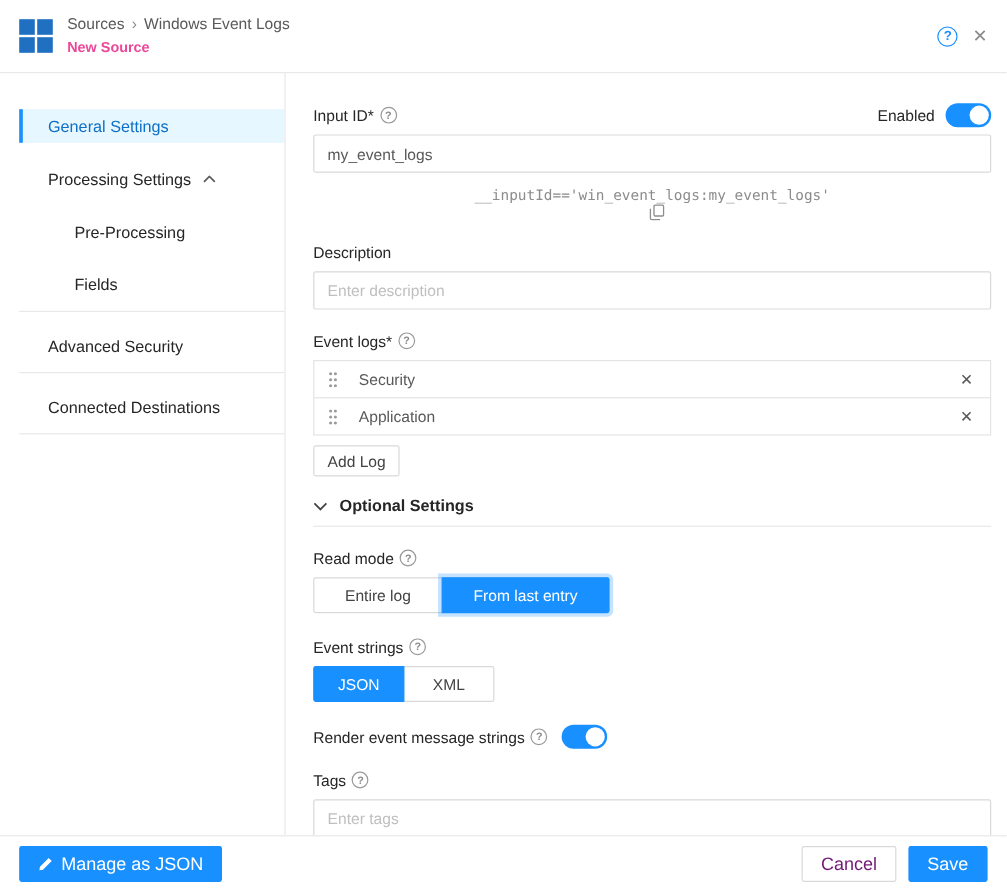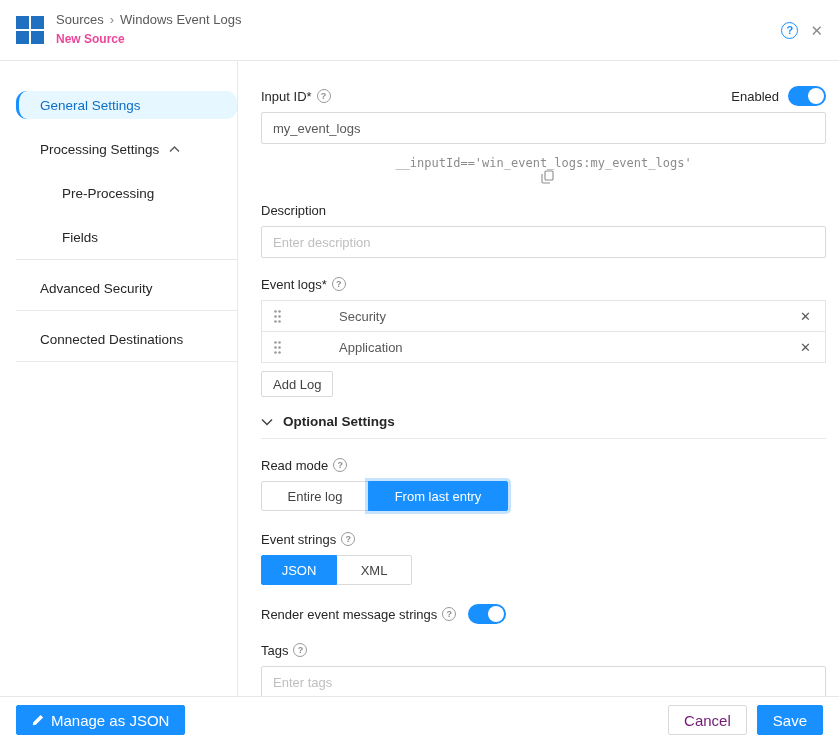--- a/index.html
+++ b/index.html
@@ -42,21 +42,21 @@
 
   
   .middle { flex: 1; display: flex; min-height: 0; }
 
   
   .sidebar { width: 238px; flex: 0 0 238px; border-right: 1px solid #e8e8e8; padding: 30px 0 0 16px; }
   .nav-item {
     height: 28px; margin-bottom: 16px;
     display: flex; align-items: center;
     padding-left: 21px; font-size: 13.5px; color: #262626;
-    cursor: pointer; border-left: 3px solid transparent; border-radius: 11px;
+    cursor: pointer; border-left: 3px solid transparent;
   }
   .nav-item.active {
     background: #e6f7ff; border-left: 3px solid #1890ff; color: #0d6fc7;
   }
   .nav-item.indent { padding-left: 43px; }
   .nav-item .nav-chevron { margin-left: 10px; display: inline-flex; }
   .side-divider { border: 0; border-top: 1px solid #e8e8e8; margin: -8px 0 14px 0; }
 
   
   .content { flex: 1; padding: 27px 13px 0 23px; min-width: 0; }
@@ -88,21 +88,21 @@
   }
   .enabled-wrap { display: flex; align-items: center; gap: 9px; }
 
   
   .log-row {
     display: flex; align-items: center; height: 32px;
     border: 1px solid #e4e4e4; background: #fff; margin-bottom: -1px;
     padding: 0 10px;
   }
   .drag-handle { display: inline-flex; margin-right: 16px; cursor: grab; padding: 2px; }
-  .log-text { flex: 1; color: #595959; font-size: 13px; margin-left: 40px; }
+  .log-text { flex: 1; color: #595959; font-size: 13px; }
   .remove-x { color: #595959; font-size: 13px; cursor: pointer; padding: 2px 4px; }
 
   .add-log-btn {
     margin-top: 9px; height: 26px; padding: 0 11px;
     background: #fff; border: 1px solid #d9d9d9; border-radius: 2px;
     font-size: 13px; color: #434343; cursor: pointer;
     font-family: "Liberation Sans", sans-serif;
   }
 
   

